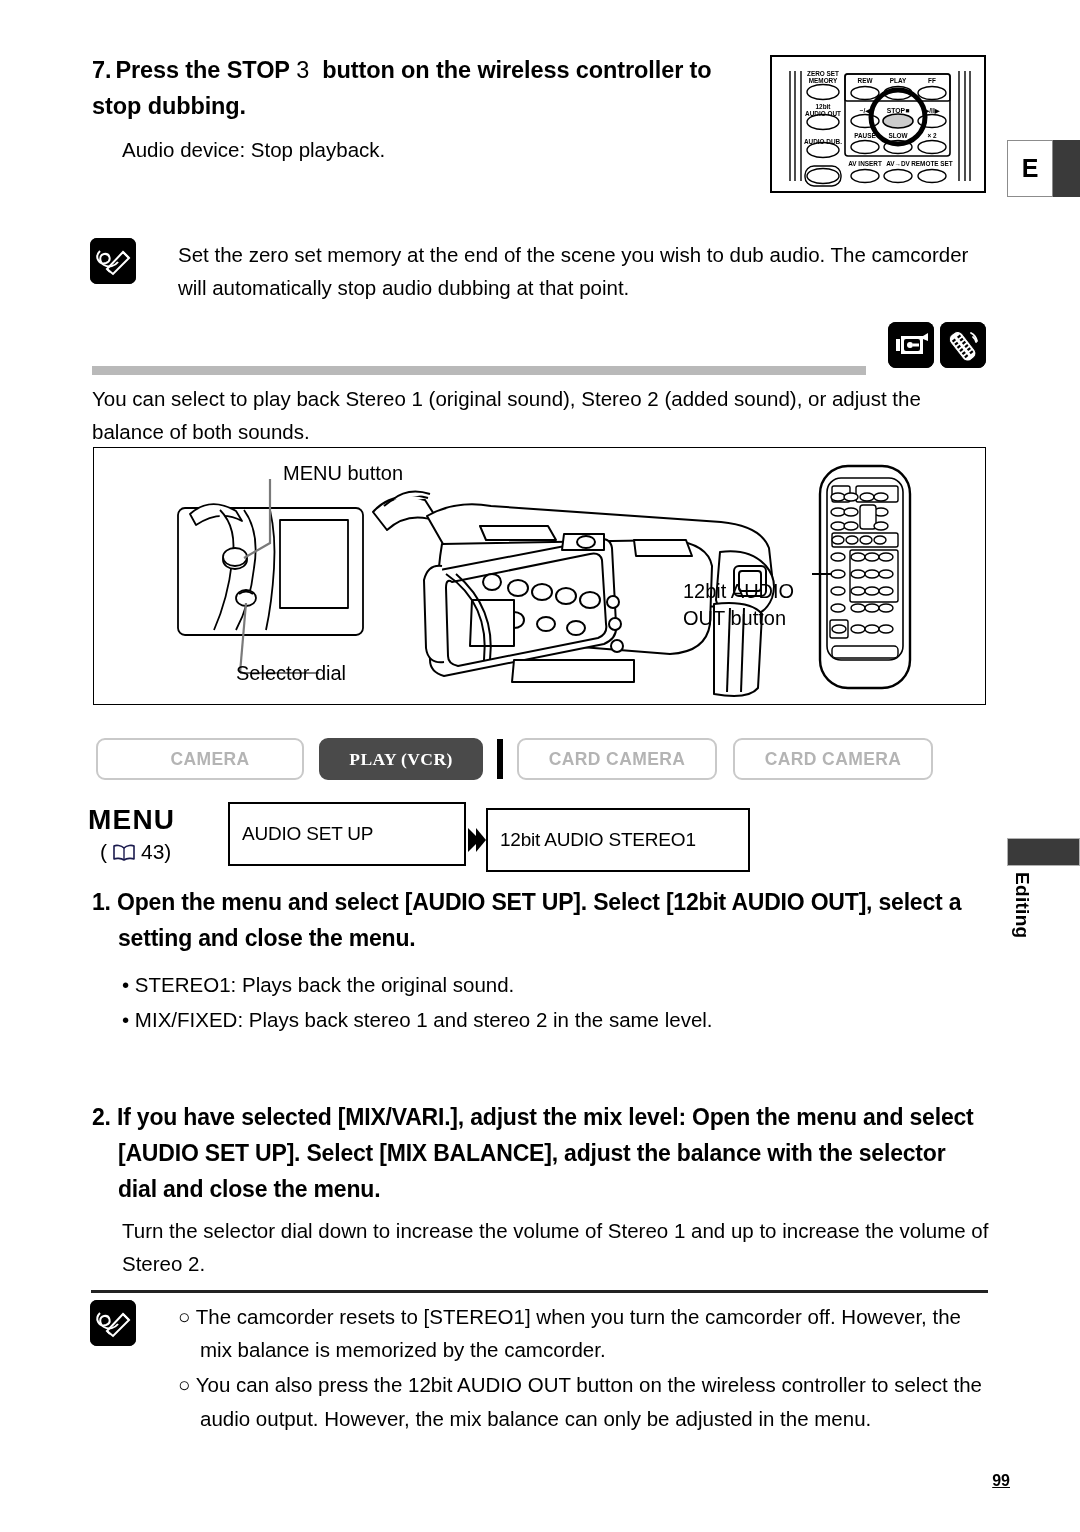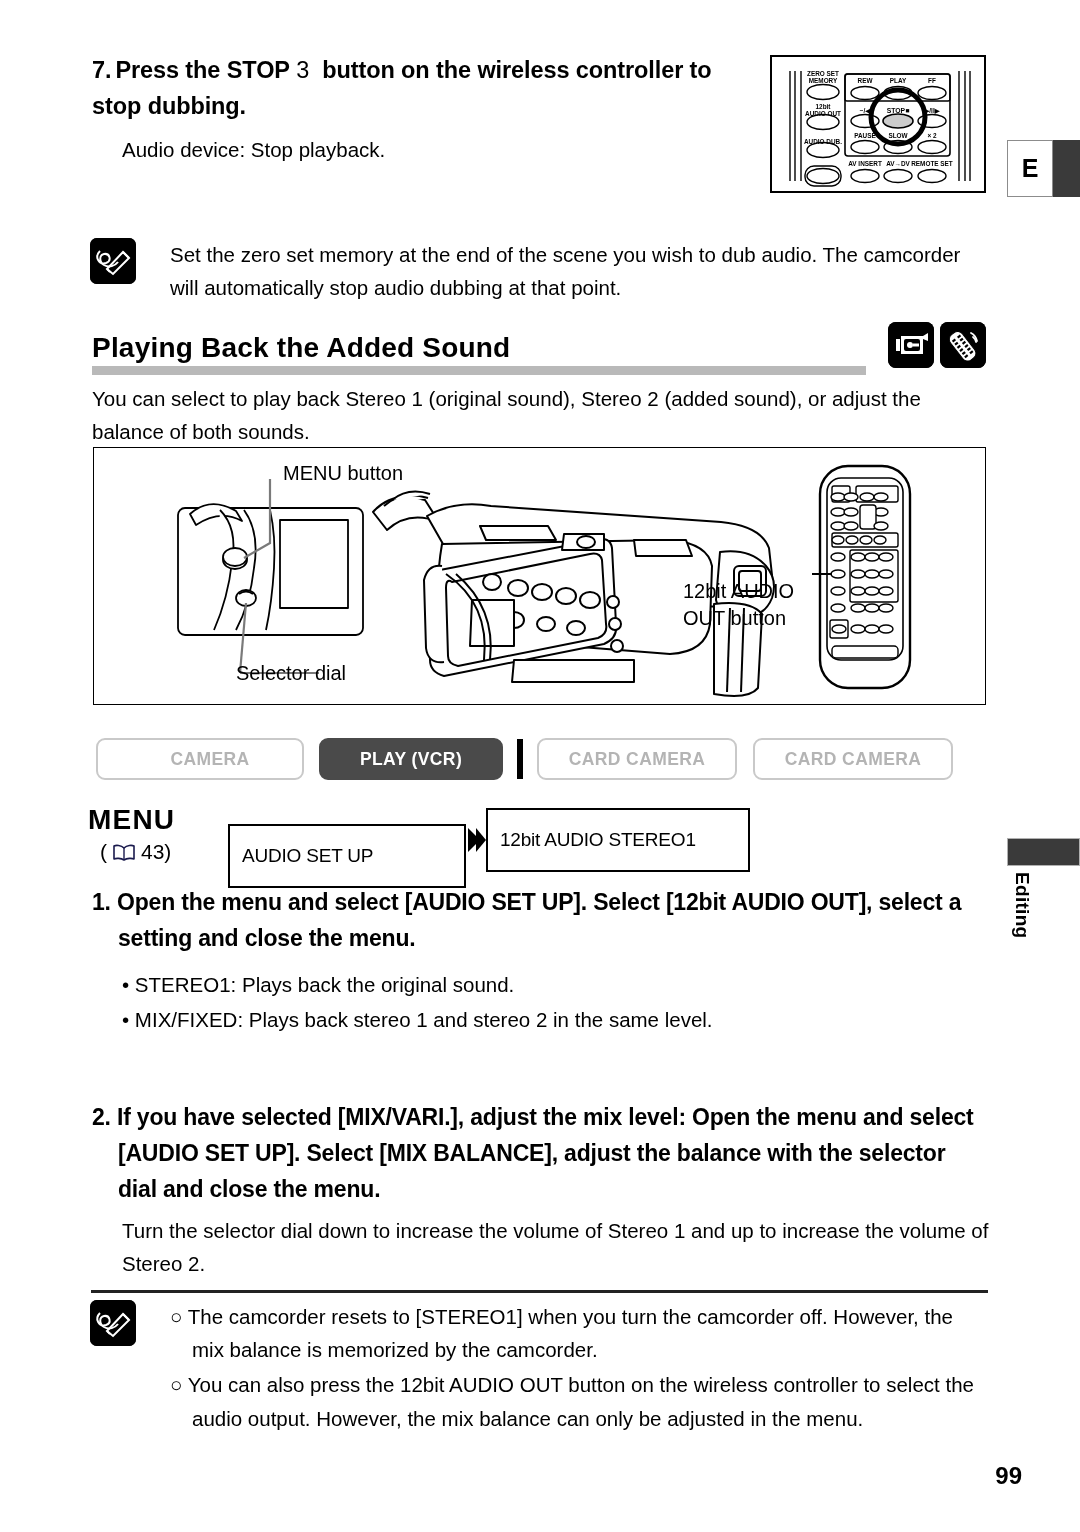--- a/index.html
+++ b/index.html
@@ -59,21 +59,21 @@
     background: #fff;
     border: 1.5px solid #8c8c8c;
     display: flex; align-items: center; justify-content: center;
     font-size: 25px; font-weight: bold;
   }
 
   
   .memo-row {
     position: absolute;
     display: flex;
-    gap: 0;
+    gap: 8px;
   }
   .memo-icon {
     width: 46px; height: 46px;
     background: #000;
     border-radius: 7px;
     flex: 0 0 auto;
   }
   .memo-text {
     font-size: 20.5px;
     line-height: 1.62;
@@ -170,21 +170,21 @@
     color: #fff;
     border: 2px solid #4a4a4a;
   }
   .mode-sep {
     width: 6px; height: 40px;
     background: #000;
     margin: 0 14px;
     flex: 0 0 auto;
   }
   #mode-0 { width: 208px; padding-left: 20px; }
-  #mode-1 { width: 184px; margin-left: 15px; }
+  #mode-1 { width: 164px; margin-left: 15px; font-family: Liberation Serif, serif; }
   #mode-2 { width: 200px; }
   #mode-3 { width: 200px; margin-left: 16px; }
 
   
   .menurow {
     position: absolute;
     left: 88px; top: 802px;
     width: 700px; height: 72px;
   }
   .menu-word {
@@ -202,21 +202,21 @@
   .book-icon { display: inline-block; width: 24px; height: 18px; }
   .menu-box {
     position: absolute;
     border: 2px solid #000;
     background: #fff;
     display: flex; align-items: center;
     font-size: 19px;
     padding-left: 12px;
     letter-spacing: -0.2px;
   }
-  #menu-box-1 { left: 140px; top: 22px; width: 238px; height: 64px; }
+  #menu-box-1 { left: 140px; top: 0; width: 238px; height: 64px; }
   #menu-box-2 { left: 398px; top: 6px; width: 264px; height: 64px; }
   .menu-arrow {
     position: absolute;
     left: 378px; top: 25px;
     width: 20px; height: 26px;
   }
 
   
   .side-tab {
     position: absolute;
@@ -282,23 +282,24 @@
     font-size: 20.5px;
     line-height: 1.62;
     text-indent: -22px;
     padding-left: 22px;
   }
   .note-line + .note-line { margin-top: 2px; }
 
   
   .page-num {
     position: absolute;
-    right: 58px; bottom: 42px;
-    font-size: 24px;
+    right: 70px; bottom: 42px;
+    font-size: 16px;
     font-weight: bold;
+    text-decoration: underline;
   }
 </style>
 </head>
 <body>
 
 <div class="step7">
   <div class="step7-title">
     <span class="num">7.</span><span>Press the STOP</span>&nbsp;<span class="light">3</span>&nbsp; <span>button on the wireless controller to stop dubbing.</span>
   </div>
   <div class="step7-sub">Audio device: Stop playback.</div>
@@ -385,21 +386,20 @@
         <path d="M17 31 L20 34"></path>
         <path d="M33 14 L39 20"></path>
       </g>
     </svg>
   </div>
   <div class="memo-text">Set the zero set memory at the end of the scene you wish to dub audio. The camcorder will automatically stop audio dubbing at that point.</div>
 </div>
 
 <div class="section-head">
   <div class="section-rule"></div>
-  <span class="title">Playing Back the Added Sound</span>
   <div class="head-icons">
     <div class="head-icon">
       <svg viewBox="0 0 46 46" width="46" height="46">
         <rect x="0" y="0" width="46" height="46" rx="8" fill="#000"></rect>
         <g fill="#fff">
           <path d="M8 17 h4 v12 h-4 z"></path>
           <path d="M13 14 h22 v18 h-22 z"></path>
         </g>
         <g fill="#000">
           <rect x="16" y="17" width="16" height="12" rx="2"></rect>

